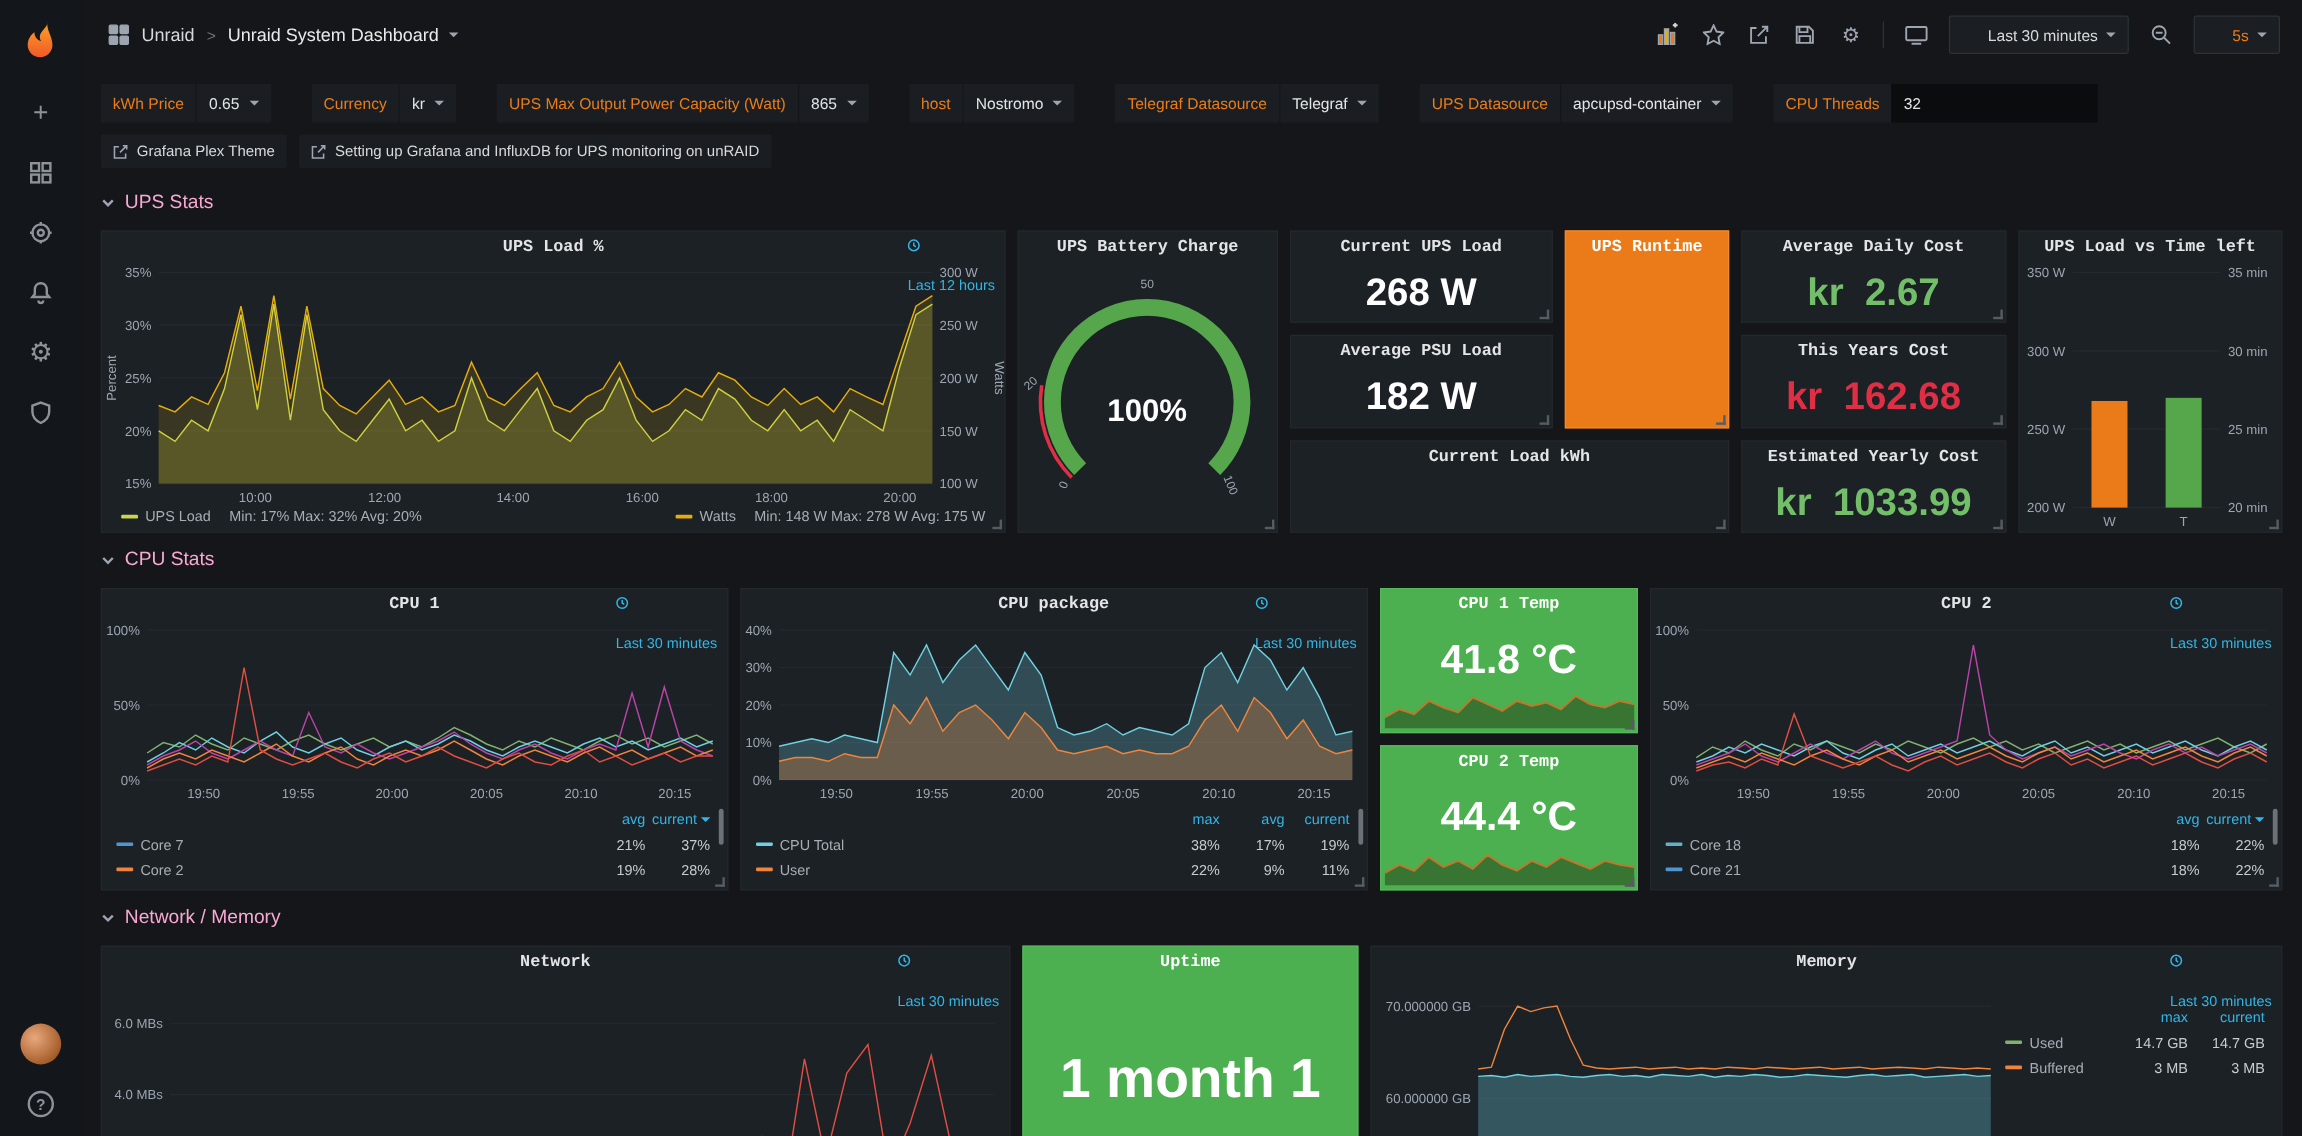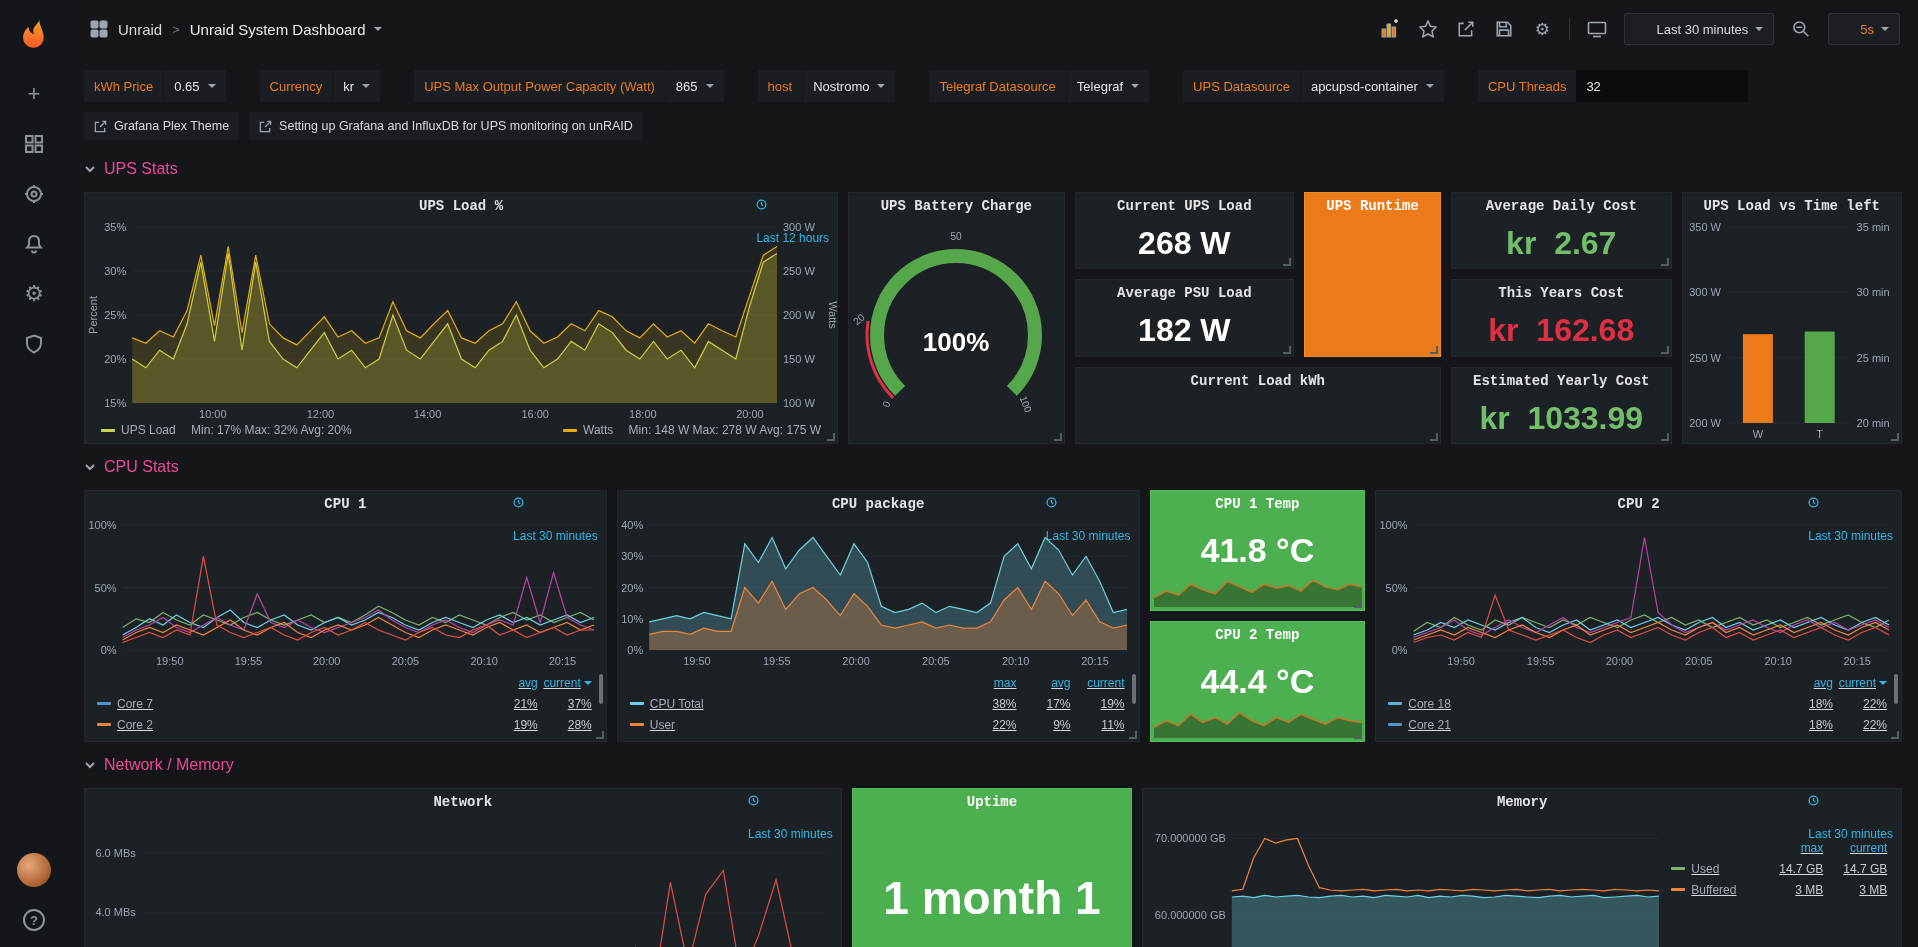--- a/index.html
+++ b/index.html
@@ -45,41 +45,41 @@
   .var-label{display:flex;align-items:center;padding:0 10px;background:#1A1E23;color:var(--orange);font-size:13px;white-space:nowrap;}
   .var-value{display:flex;align-items:center;gap:8px;padding:0 10px;background:#1A1E23;margin-left:1px;color:#E3E4E6;font-size:13px;cursor:pointer;white-space:nowrap;}
   .var-input{width:172px;height:32px;background:#0B0C0E;border:none;color:#E3E4E6;font-size:13px;padding:0 10px;font-family:"Liberation Sans",sans-serif;}
   .link-row{display:flex;align-items:center;gap:10px;margin-top:10px;}
   .dash-link{display:flex;align-items:center;gap:7px;height:28px;padding:0 10px;background:#1A1E23;border-radius:2px;color:var(--text);font-size:12.5px;text-decoration:none;cursor:pointer;white-space:nowrap;}
   .dash-link svg{stroke:var(--muted);}
 
   
   .dash{padding:0 16px;flex:1;min-height:0;}
   .section-header{height:46px;display:flex;align-items:center;gap:8px;cursor:pointer;}
-  .section-title{font-size:16px;color:#ec4899;}
+  .section-title{font-size:16px;color:#f9a8d4;}
   .row{display:grid;gap:10px;height:252px;}
   .row-ups{grid-template-columns:749fr 215fr 218fr 136fr 219fr 219fr;grid-template-rows:repeat(3,1fr);}
   .row-cpu{grid-template-columns:521fr 521fr 215fr 525fr;grid-template-rows:1fr 1fr;}
   .row-net{grid-template-columns:756fr 280fr 758fr;grid-template-rows:1fr;}
 
   .panel{background:var(--panel);border:1px solid var(--panel-border);display:flex;flex-direction:column;position:relative;min-width:0;min-height:0;}
   .panel::after{content:'';position:absolute;right:2px;bottom:2px;width:6px;height:6px;border-right:2px solid #565C63;border-bottom:2px solid #565C63;}
   .panel-header{height:26px;display:flex;align-items:center;justify-content:center;position:relative;flex-shrink:0;}
   .panel-title{font-size:14px;font-weight:600;color:#E3E4E6;cursor:pointer;white-space:nowrap;font-family:Liberation Mono, monospace;}
   .time-override{position:absolute;right:8px;top:6px;display:flex;align-items:flex-start;gap:21px;color:var(--blue);font-size:12px;flex-direction:column;}
   .time-override svg{stroke:var(--blue);}
   .chart-box{flex:1;min-height:0;position:relative;cursor:crosshair;}
   .chart-box svg{display:block;}
 
   
   .legend-inline{display:flex;justify-content:space-between;padding:0 16px 6px 16px;font-size:12px;color:#A7ADB5;flex-shrink:0;white-space:nowrap;}
   .legend-inline .li{display:flex;align-items:center;gap:6px;}
   .dash-ic{display:inline-block;width:14px;height:3px;border-radius:1px;flex-shrink:0;}
   .legend-table{padding:2px 14px 6px 12px;font-size:12px;position:relative;flex-shrink:0;}
-  .lt-line{display:flex;align-items:center;height:21px;text-decoration:underline;}
+  .lt-line{display:flex;align-items:center;height:21px;}
   .lt-name{flex:1;display:flex;align-items:center;gap:6px;color:#A7ADB5;cursor:pointer;}
   .lt-val{width:54px;text-align:right;color:#C7CCD1;}
   .lt-col{width:54px;text-align:right;color:var(--blue);cursor:pointer;display:flex;justify-content:flex-end;align-items:center;gap:3px;}
   .sort-caret{width:0;height:0;border-left:4px solid transparent;border-right:4px solid transparent;border-top:4px solid var(--blue);display:inline-block;}
   .legend-scrollbar{position:absolute;right:3px;top:4px;width:4px;height:30px;background:#6B7177;border-radius:2px;cursor:pointer;}
   .legend-side{width:230px;padding:22px 14px 0 0;font-size:12px;flex-shrink:0;}
   .legend-side .lt-val{width:64px;}
   .legend-side .lt-col{width:64px;}
   .panel-flex{flex:1;display:flex;min-height:0;}
 

